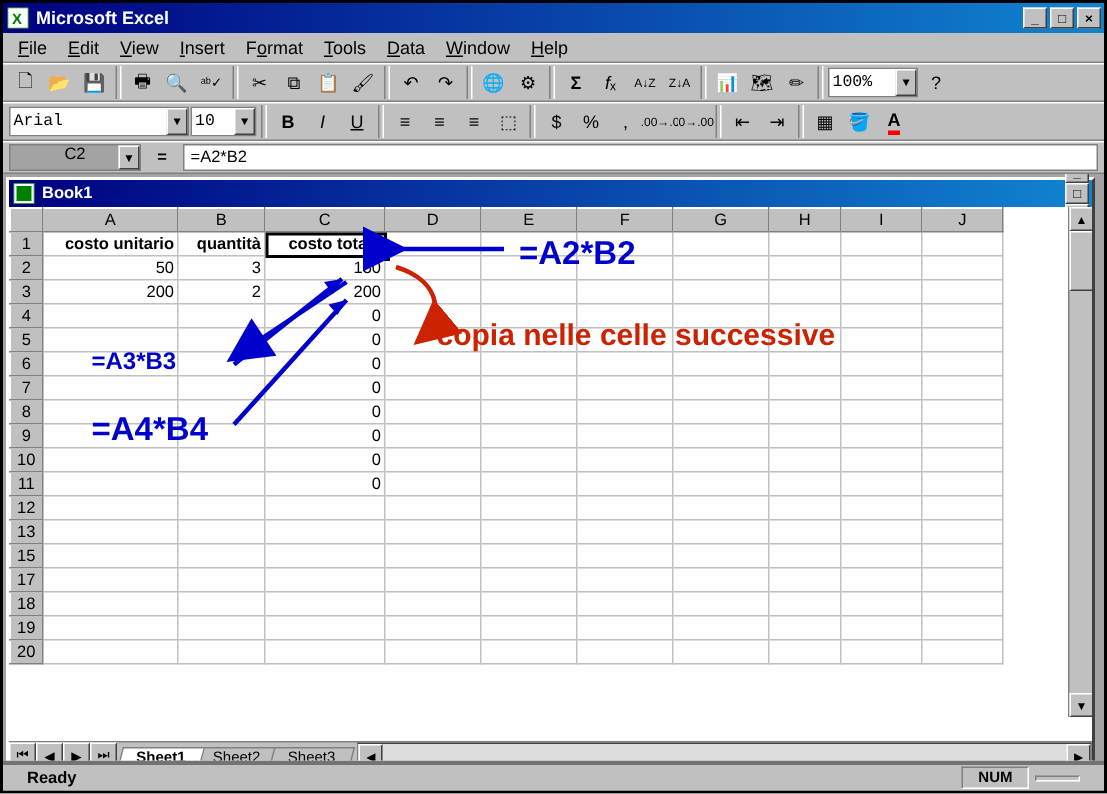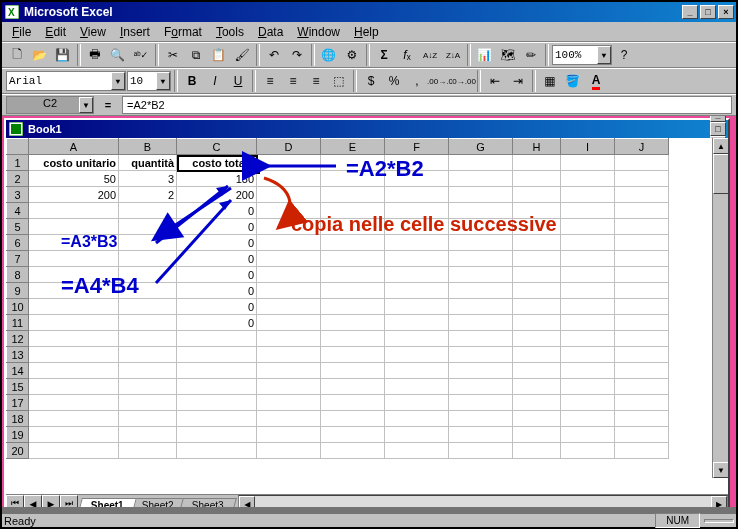--- a/index.html
+++ b/index.html
@@ -22,21 +22,21 @@
 .tool-sep { width: 4px; height: 22px; border-left:1px solid #808080; border-right:1px solid #fff; margin: 0 2px; }
 .combo { height: 20px; background:#fff; border:1px solid #808080; display:flex; align-items:center; padding:0 2px; font-size:11px; position:relative;font-family:Liberation Mono, monospace; }
 .combo .dd { position:absolute; right:0; top:0; width:14px; height:18px; background:#c0c0c0; border:1px solid #fff; border-right-color:#404040; border-bottom-color:#404040; display:flex; align-items:center; justify-content:center; font-size:8px; }
 
 .formula-row { background:#c0c0c0; height:22px; display:flex; align-items:center; padding:2px 4px; gap:4px; border-top:1px solid #fff; border-bottom:1px solid #808080; }
 .name-box { width:88px; height:18px; background:#a3a3a3; border:1px solid #808080; font-size:11px; padding:0 4px; display:flex; align-items:flex-start; position:relative; justify-content:center; }
 .name-box .dd { position:absolute; right:0; top:0; width:14px; height:16px; background:#c0c0c0; border:1px solid #fff; border-right-color:#404040; border-bottom-color:#404040; display:flex; align-items:center; justify-content:center; font-size:8px;}
 .eq-label { width:20px; text-align:center; font-weight:bold; }
 .formula-input { flex:1; height:18px; background:#fff; border:1px solid #808080; font-size:11px; padding:0 4px; display:flex; align-items:center; }
 
-.workspace { flex:1; background:#ec4899; padding:12px; position:relative; overflow:hidden; }
+.workspace { flex:1; background:#a3a3a3; padding:12px; position:relative; overflow:hidden; }
 
 
 .book-window { position:absolute; left:2px; top:2px; width:726px; height:396px; border:2px solid #404040; border-top-color:#fff; border-left-color:#fff; background:#c0c0c0; display:flex; flex-direction:column; }
 .book-title { background: linear-gradient(to right, #000080, #1084d0); color:#fff; height:18px; display:flex; align-items:center; padding:0 2px; }
 .book-title .bicon { width:16px; height:16px; margin-right:4px; display:flex; align-items:center; justify-content:center; }
 .book-title .btext { flex:1; font-weight:bold; font-size:11px; }
 
 .grid-area { flex:1; background:#fff; position:relative; overflow:hidden; }
 table.grid { border-collapse:collapse; table-layout:fixed; }
 table.grid th, table.grid td { border:1px solid #c0c0c0; font-size:11px; height:16px; padding:0 2px; overflow:hidden; white-space:nowrap; }
@@ -57,21 +57,21 @@
 .sheet-bar { height:18px; background:#c0c0c0; display:flex; align-items:stretch; border-top:1px solid #808080; position:relative; }
 .nav-btns { display:flex; }
 .nav-btn { width:18px; background:#c0c0c0; border:1px solid #fff; border-right-color:#404040; border-bottom-color:#404040; display:flex; align-items:center; justify-content:center; font-size:9px; }
 .tabs { display:flex; align-items:flex-end; margin-left:2px; }
 .tab { padding:1px 10px; background:#c0c0c0; border:1px solid #808080; border-bottom:none; font-size:10px; position:relative; transform:skewX(-15deg); margin-right:-4px; }
 .tab span { display:inline-block; transform:skewX(15deg); }
 .tab.active { background:#fff; font-weight:bold; z-index:2; }
 .hscroll { flex:1; background:#dcdcdc; margin-left:8px; position:relative; border:1px solid #808080; border-top-color:#404040; }
 .hscroll .btn { width:16px; height:16px; background:#c0c0c0; border:1px solid #fff; border-right-color:#404040; border-bottom-color:#404040; position:absolute; top:0; display:flex; align-items:center; justify-content:center; font-size:8px; }
 
-.statusbar { height:20px; background:#c0c0c0; border-top:7px solid #737373; display:flex; align-items:center; padding:0 2px; font-size:11px; }
+.statusbar { height:20px; background:#c0c0c0; border-top:3px solid #737373; display:flex; align-items:center; padding:0 16px; font-size:11px;font-weight:bold; }
 .statusbar .cell { border:1px solid #808080; border-top-color:#808080; border-left-color:#808080; border-right-color:#fff; border-bottom-color:#fff; padding:1px 10px; font-size:10px; margin-left:4px; }
 .statusbar .spacer { flex:1; }
 
 
 .annot { position:absolute; pointer-events:none; }
 .annot-text { font-family: Arial; font-weight:bold; }
 .blue { color:#0000cc; }
 .red { color:#cc2200; }
 
 svg.arrow { position:absolute; overflow:visible; pointer-events:none; }
@@ -392,33 +392,20 @@
                 <td></td>
                 <td></td>
                 <td></td>
                 <td></td>
                 <td></td>
                 <td></td>
                 <td></td>
               </tr>
               <tr>
                 <th class="rowhdr">13</th>
-                <td></td>
-                <td></td>
-                <td></td>
-                <td></td>
-                <td></td>
-                <td></td>
-                <td></td>
-                <td></td>
-                <td></td>
-                <td></td>
-              </tr>
-              <tr>
-                <th class="rowhdr">14</th>
                 <td></td>
                 <td></td>
                 <td></td>
                 <td></td>
                 <td></td>
                 <td></td>
                 <td></td>
                 <td></td>
                 <td></td>
                 <td></td>

